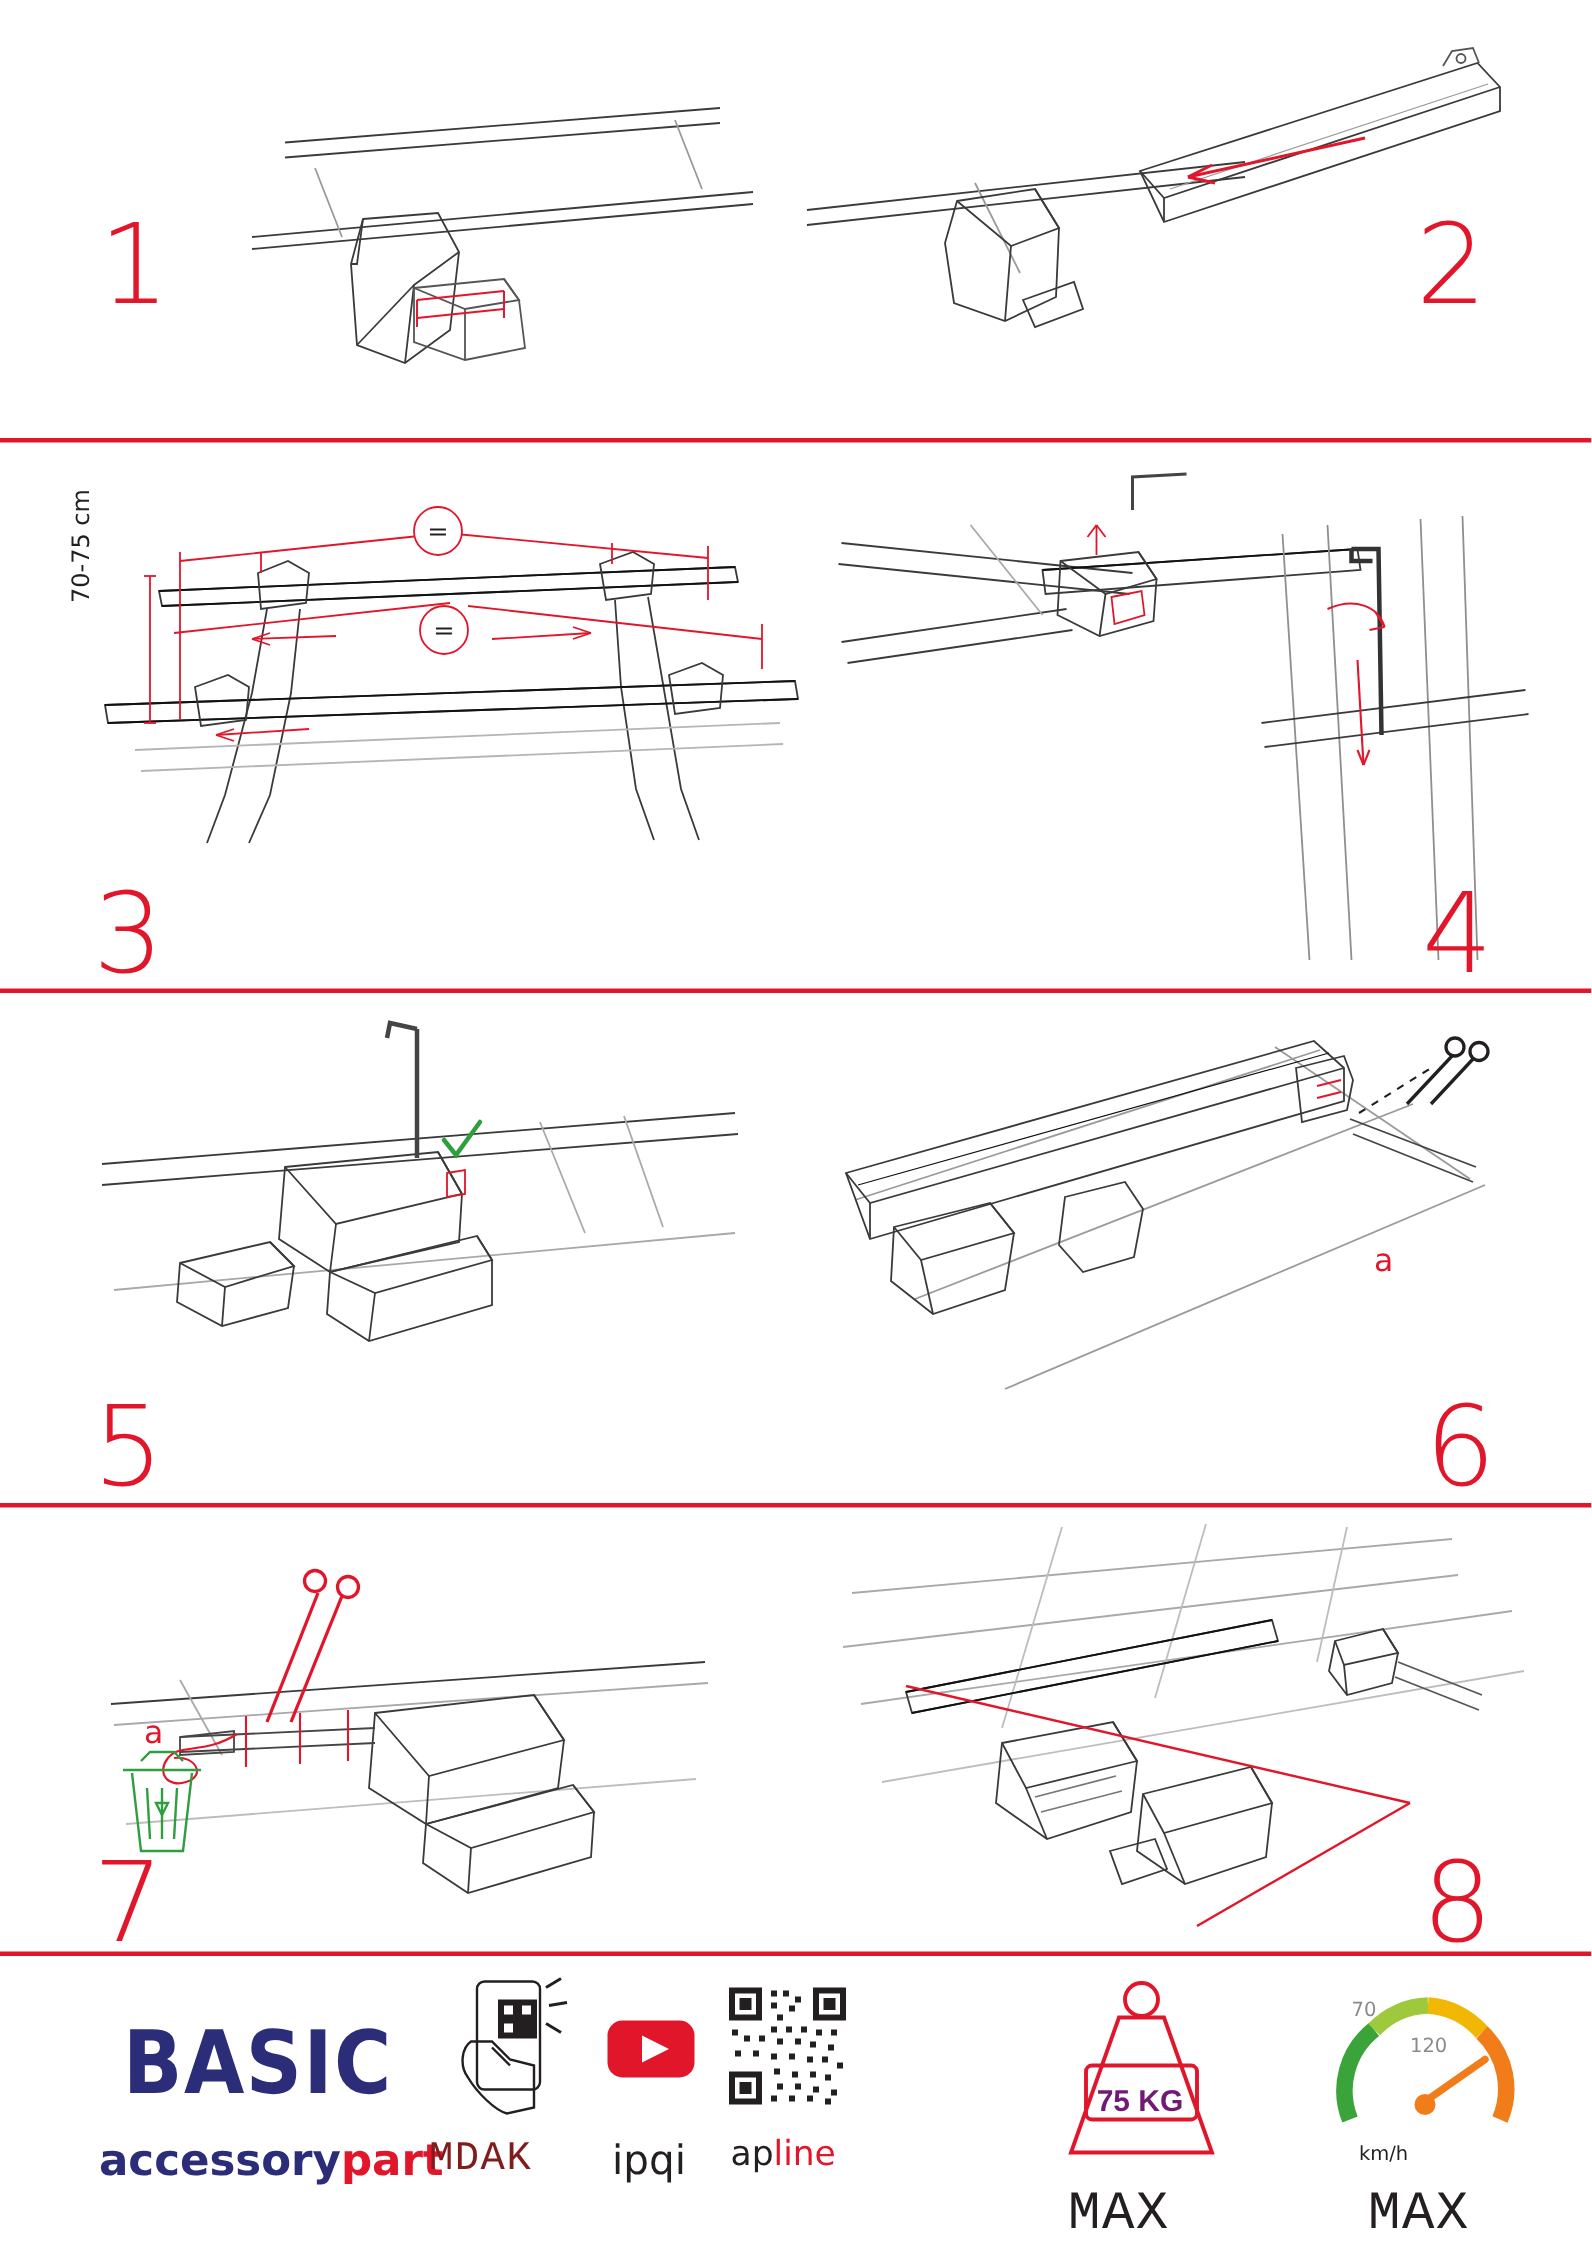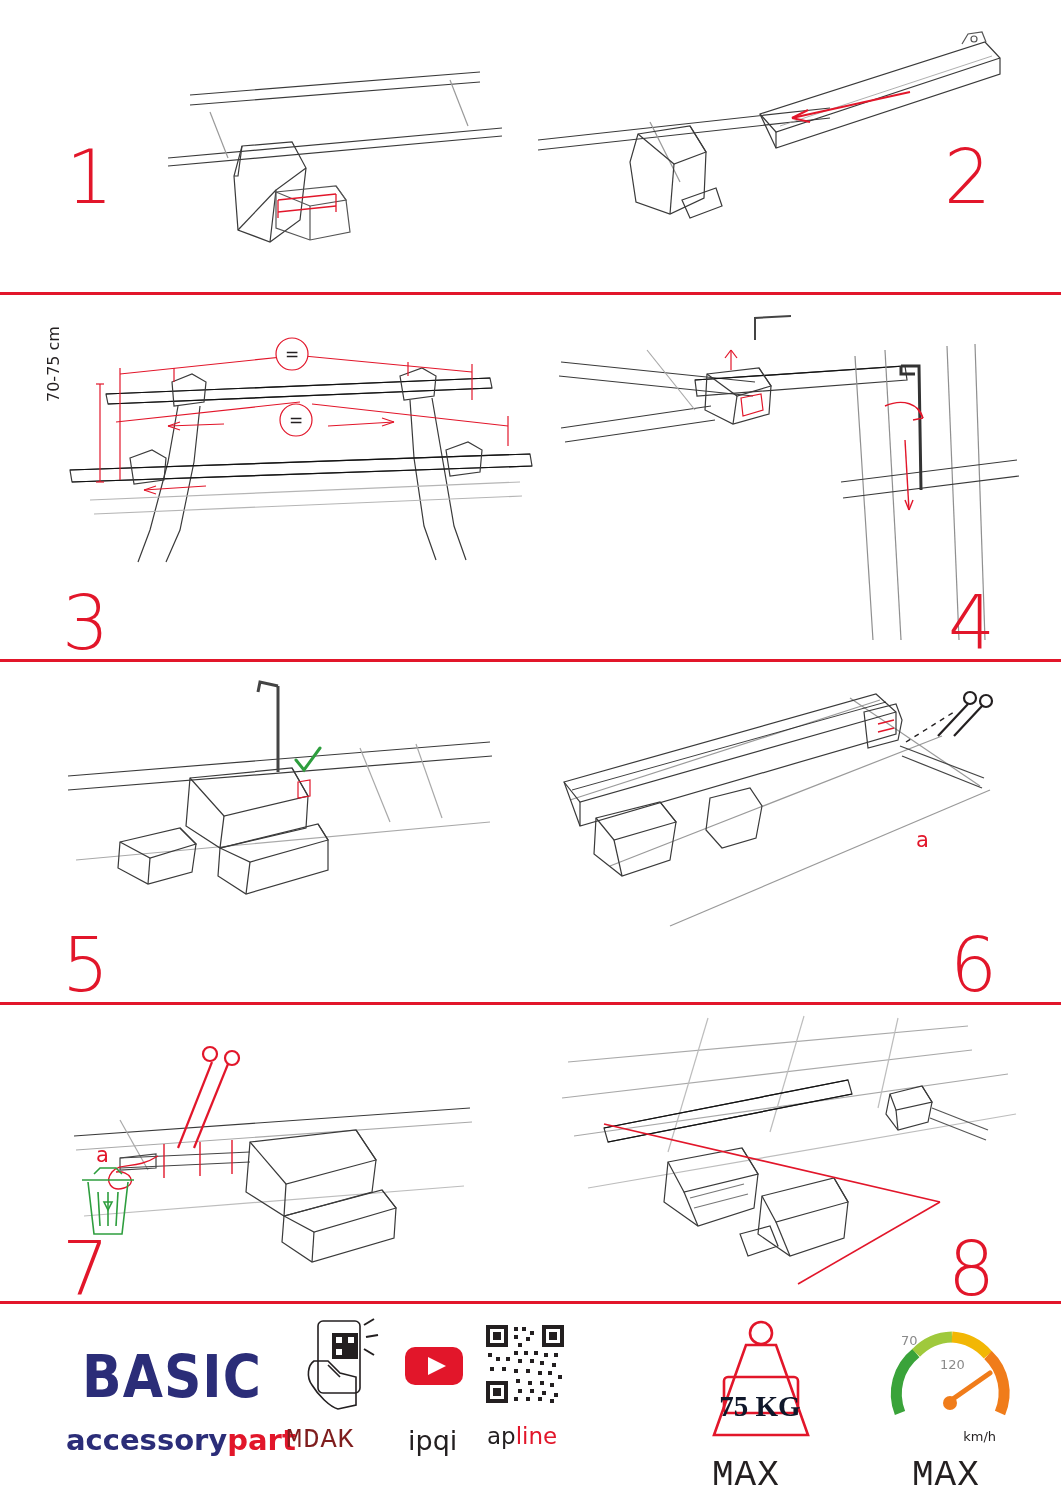--- a/index.html
+++ b/index.html
@@ -101,27 +101,27 @@
     font-size: 36px;
     color: #231f20;
     letter-spacing: 1px;
   }
   #maxw { left: 712px; top: 150px; }
   #maxs { left: 912px; top: 150px; }
 
   .weight-text {
     position: absolute; left: 700px; top: 85px;
     width: 120px; text-align: center;
-    font-family: Liberation Serif, serif;
-    font-size: 29px; font-weight: 700;
-    color: #0f172a;
+    font-family: Liberation Sans, sans-serif;
+    font-size: 20px; font-weight: 700;
+    color: #701a75;
   }
   .kmh-text {
     position: absolute; left: 906px; top: 124px;
-    width: 90px; text-align: right;
+    width: 90px; text-align: left;
     font-family: "DejaVu Sans", sans-serif;
     font-size: 13px;
     color: #231f20;
   }
   .gauge-tick {
     position: absolute;
     font-family: "DejaVu Sans", sans-serif;
     font-size: 13px;
     color: #8a8a8a;
   }

